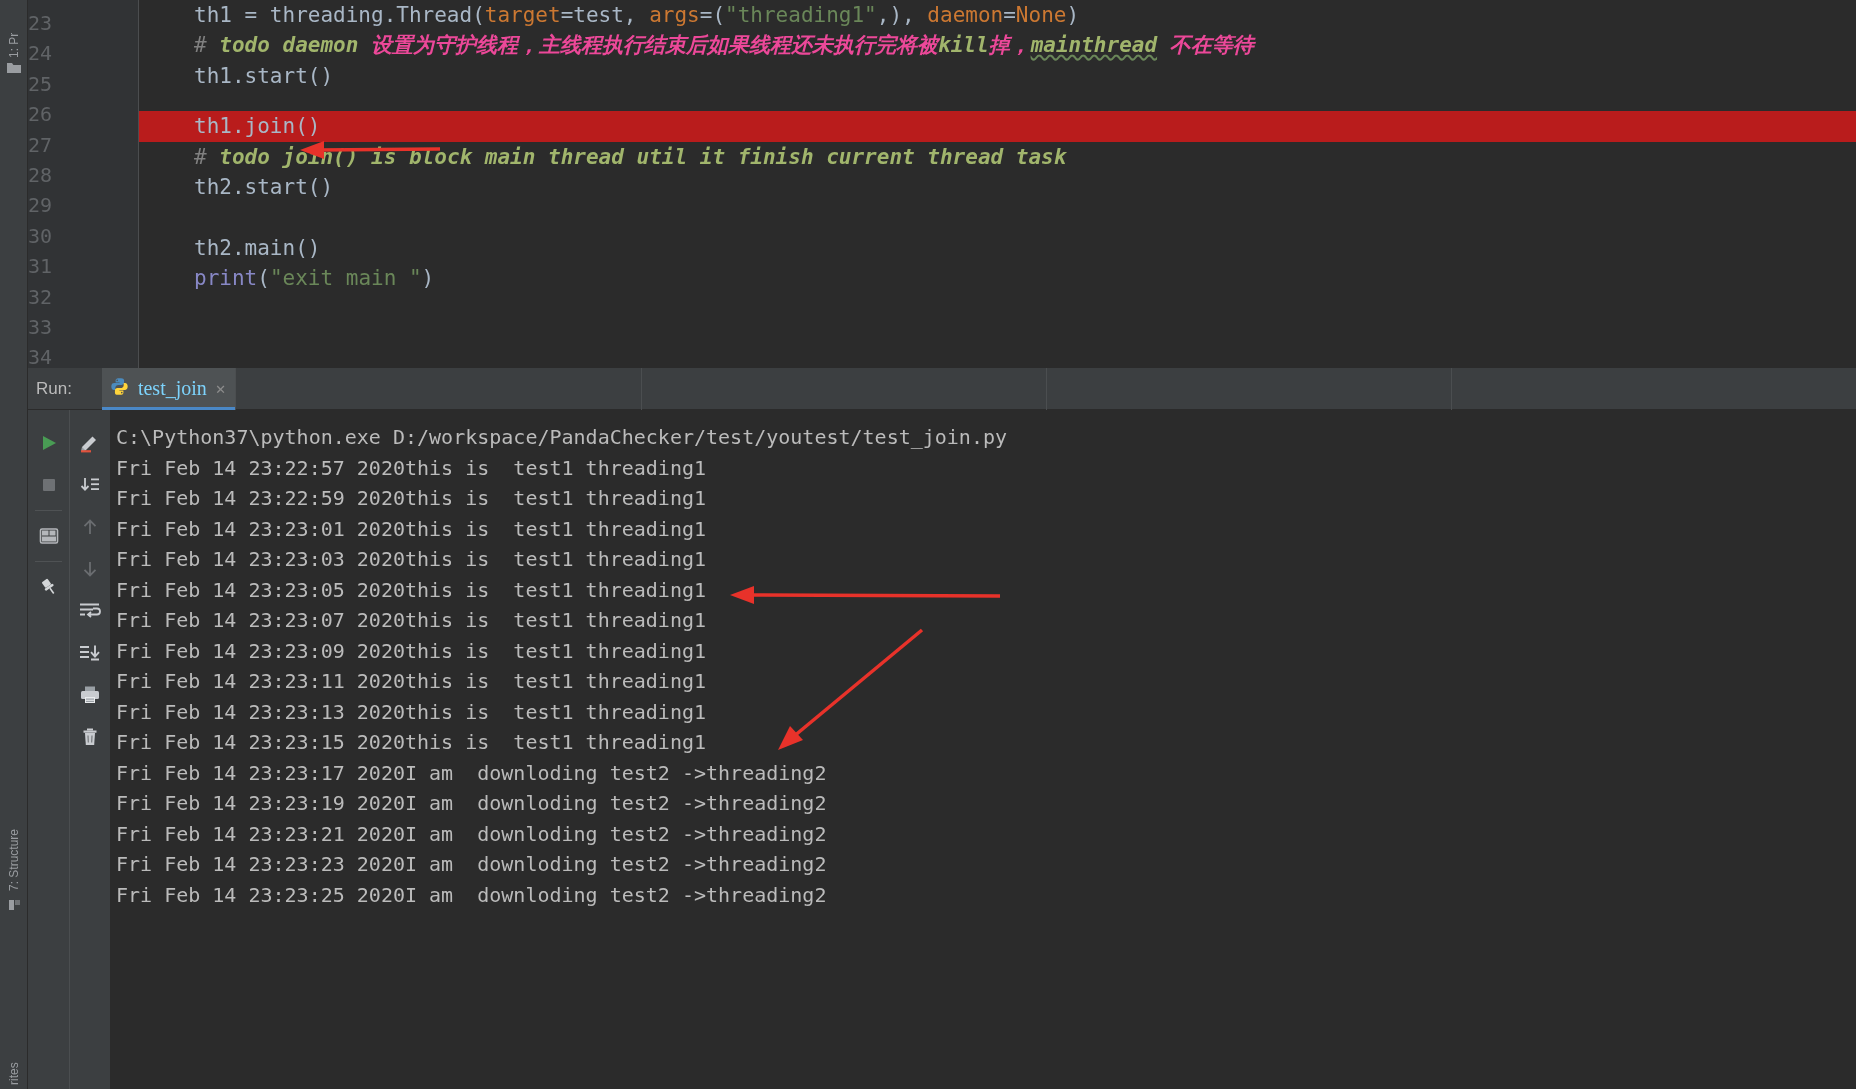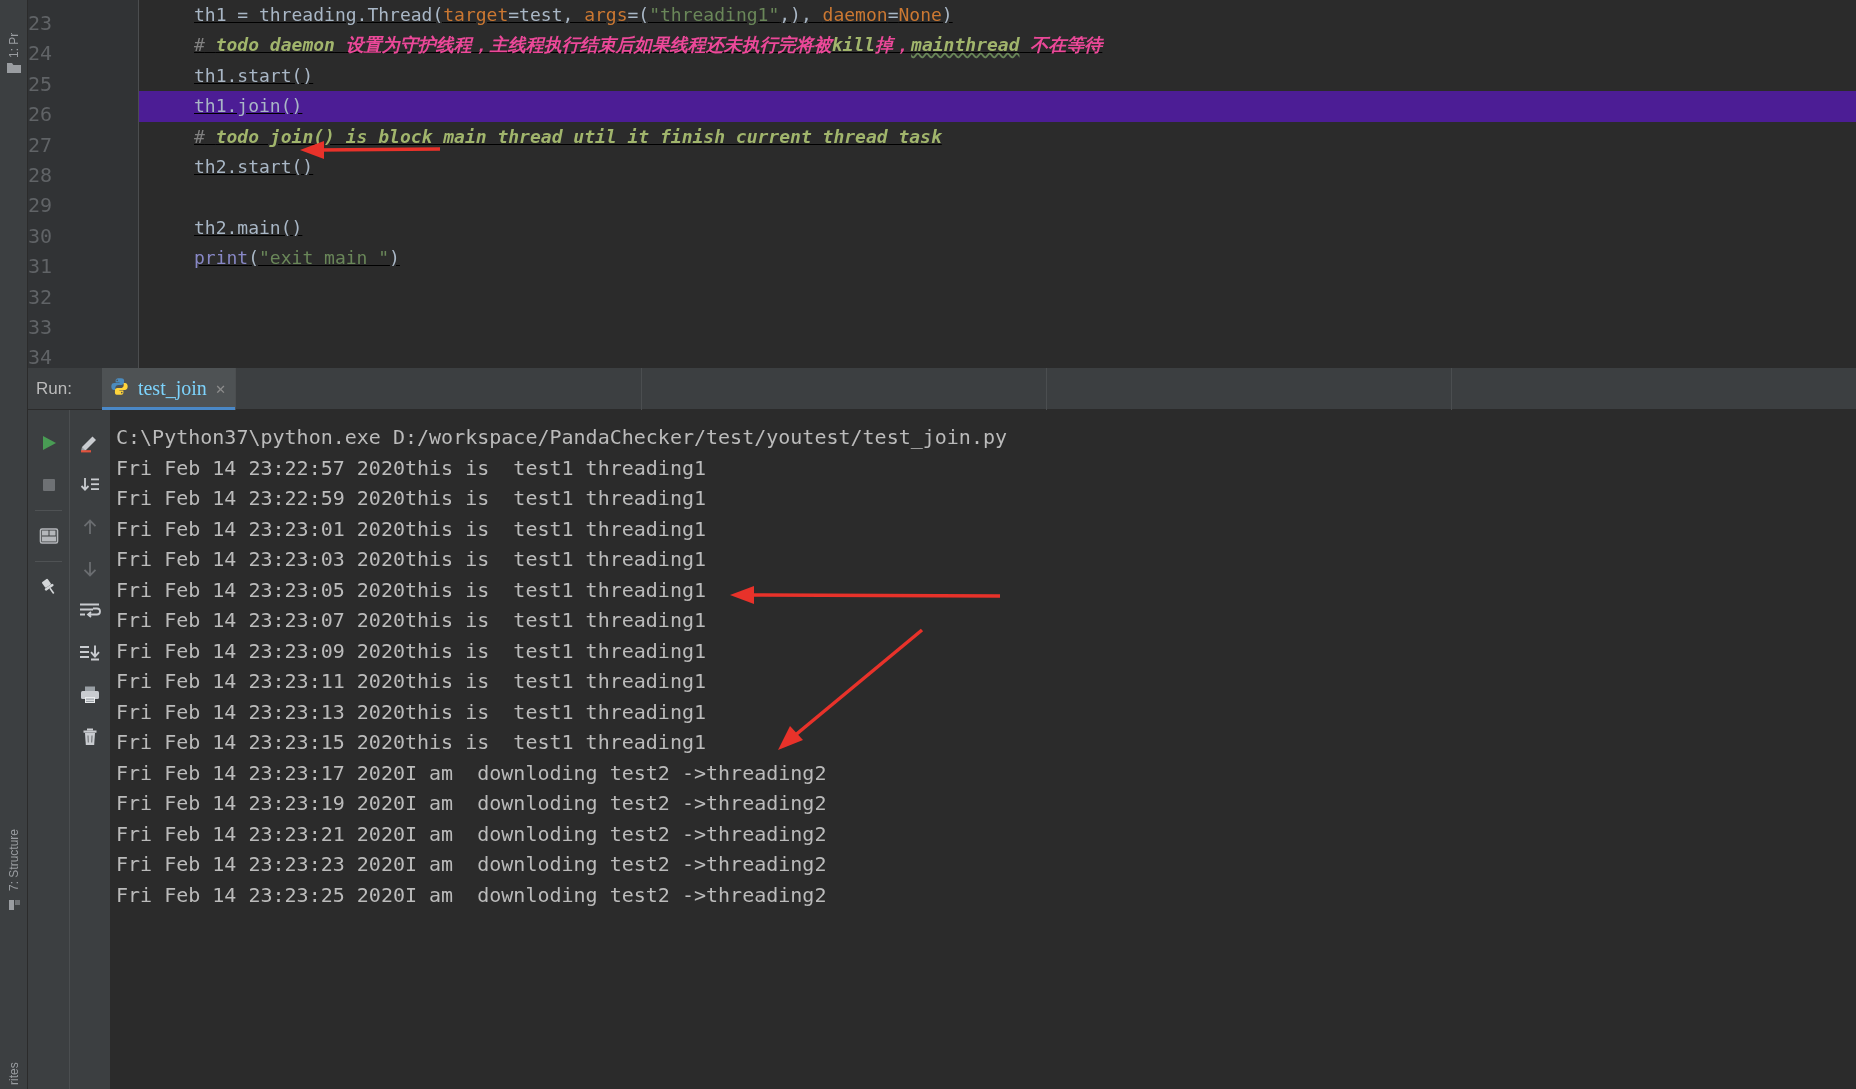--- a/index.html
+++ b/index.html
@@ -41,23 +41,22 @@
   .fold-strip {
     position: absolute; left: 75px; top: 0; width: 36px; height: 100%;
     background: #313335; border-right: 1px solid #4b4d4f;
   }
   .code-area {
     position: absolute; left: 111px; top: 0; right: 0; height: 100%;
     background: #2b2b2b;
   }
   .cline {
     position: relative; height: 30.4px; line-height: 30.4px;
-    font-size: 18px; white-space: pre;
+    font-size: 21px; white-space: pre;
     font-family: "DejaVu Sans Mono", monospace;
-    text-decoration: underline;
   }
   .lnum {
     position: absolute; right: 10px; 
     color: #606366; font-size: 20px; line-height: 30.4px;
     font-family: "DejaVu Sans Mono", monospace;
   }
   .code-text { padding-left: 55px; color: #a9b7c6; }
   .kw      { color: #cc7832; }
   .builtin { color: #8888c6; }
   .str     { color: #6a8759; }
@@ -162,21 +161,21 @@
   <div class="editor">
     <div class="gutter"></div>
     <div class="fold-strip">
       
       
     </div>
     <div class="code-area" id="code-lines">
         <div class="cline"><span class="code-text">th1 = threading.Thread(<span class="orange">target</span>=test, <span class="orange">args</span>=(<span class="str">"threading1"</span>,), <span class="orange">daemon</span>=<span class="kw">None</span>)</span></div>
         <div class="cline"><span class="code-text"><span class="cmt">#</span> <span class="todo">todo daemon</span> <span class="todo-cn">设置为守护线程，主线程执行结束后如果线程还未执行完将被</span><span class="todo">kill</span><span class="todo-cn">掉，</span><span class="todo wavy">mainthread</span> <span class="todo-cn">不在等待</span></span></div>
         <div class="cline"><span class="code-text">th1.start()</span></div>
-        <div class="cline caret-line" style="background: #4c1d95;"><span class="code-text">th1.join()</span></div>
+        <div class="cline caret-line" style="background: #b91c1c; margin-top: 20px;"><span class="code-text">th1.join()</span></div>
         <div class="cline"><span class="code-text"><span class="cmt">#</span> <span class="todo">todo join() is block main thread util it finish current thread task</span></span></div>
         <div class="cline"><span class="code-text">th2.start()</span></div>
         <div class="cline"><span class="code-text"></span></div>
         <div class="cline"><span class="code-text">th2.main()</span></div>
         <div class="cline"><span class="code-text"><span class="builtin">print</span>(<span class="str">"exit main "</span>)</span></div>
         <div class="cline"><span class="code-text"></span></div>
       </div>
     <div id="gutter-nums" style="position: absolute; left: 0px; top: 0px; width: 75px; height: 100%;">
         <div class="lnum" style="top: 8px; left: 0px; width: 68px; position: absolute;">23</div>
         <div class="lnum" style="top: 38.4px; left: 0px; width: 68px; position: absolute;">24</div>

